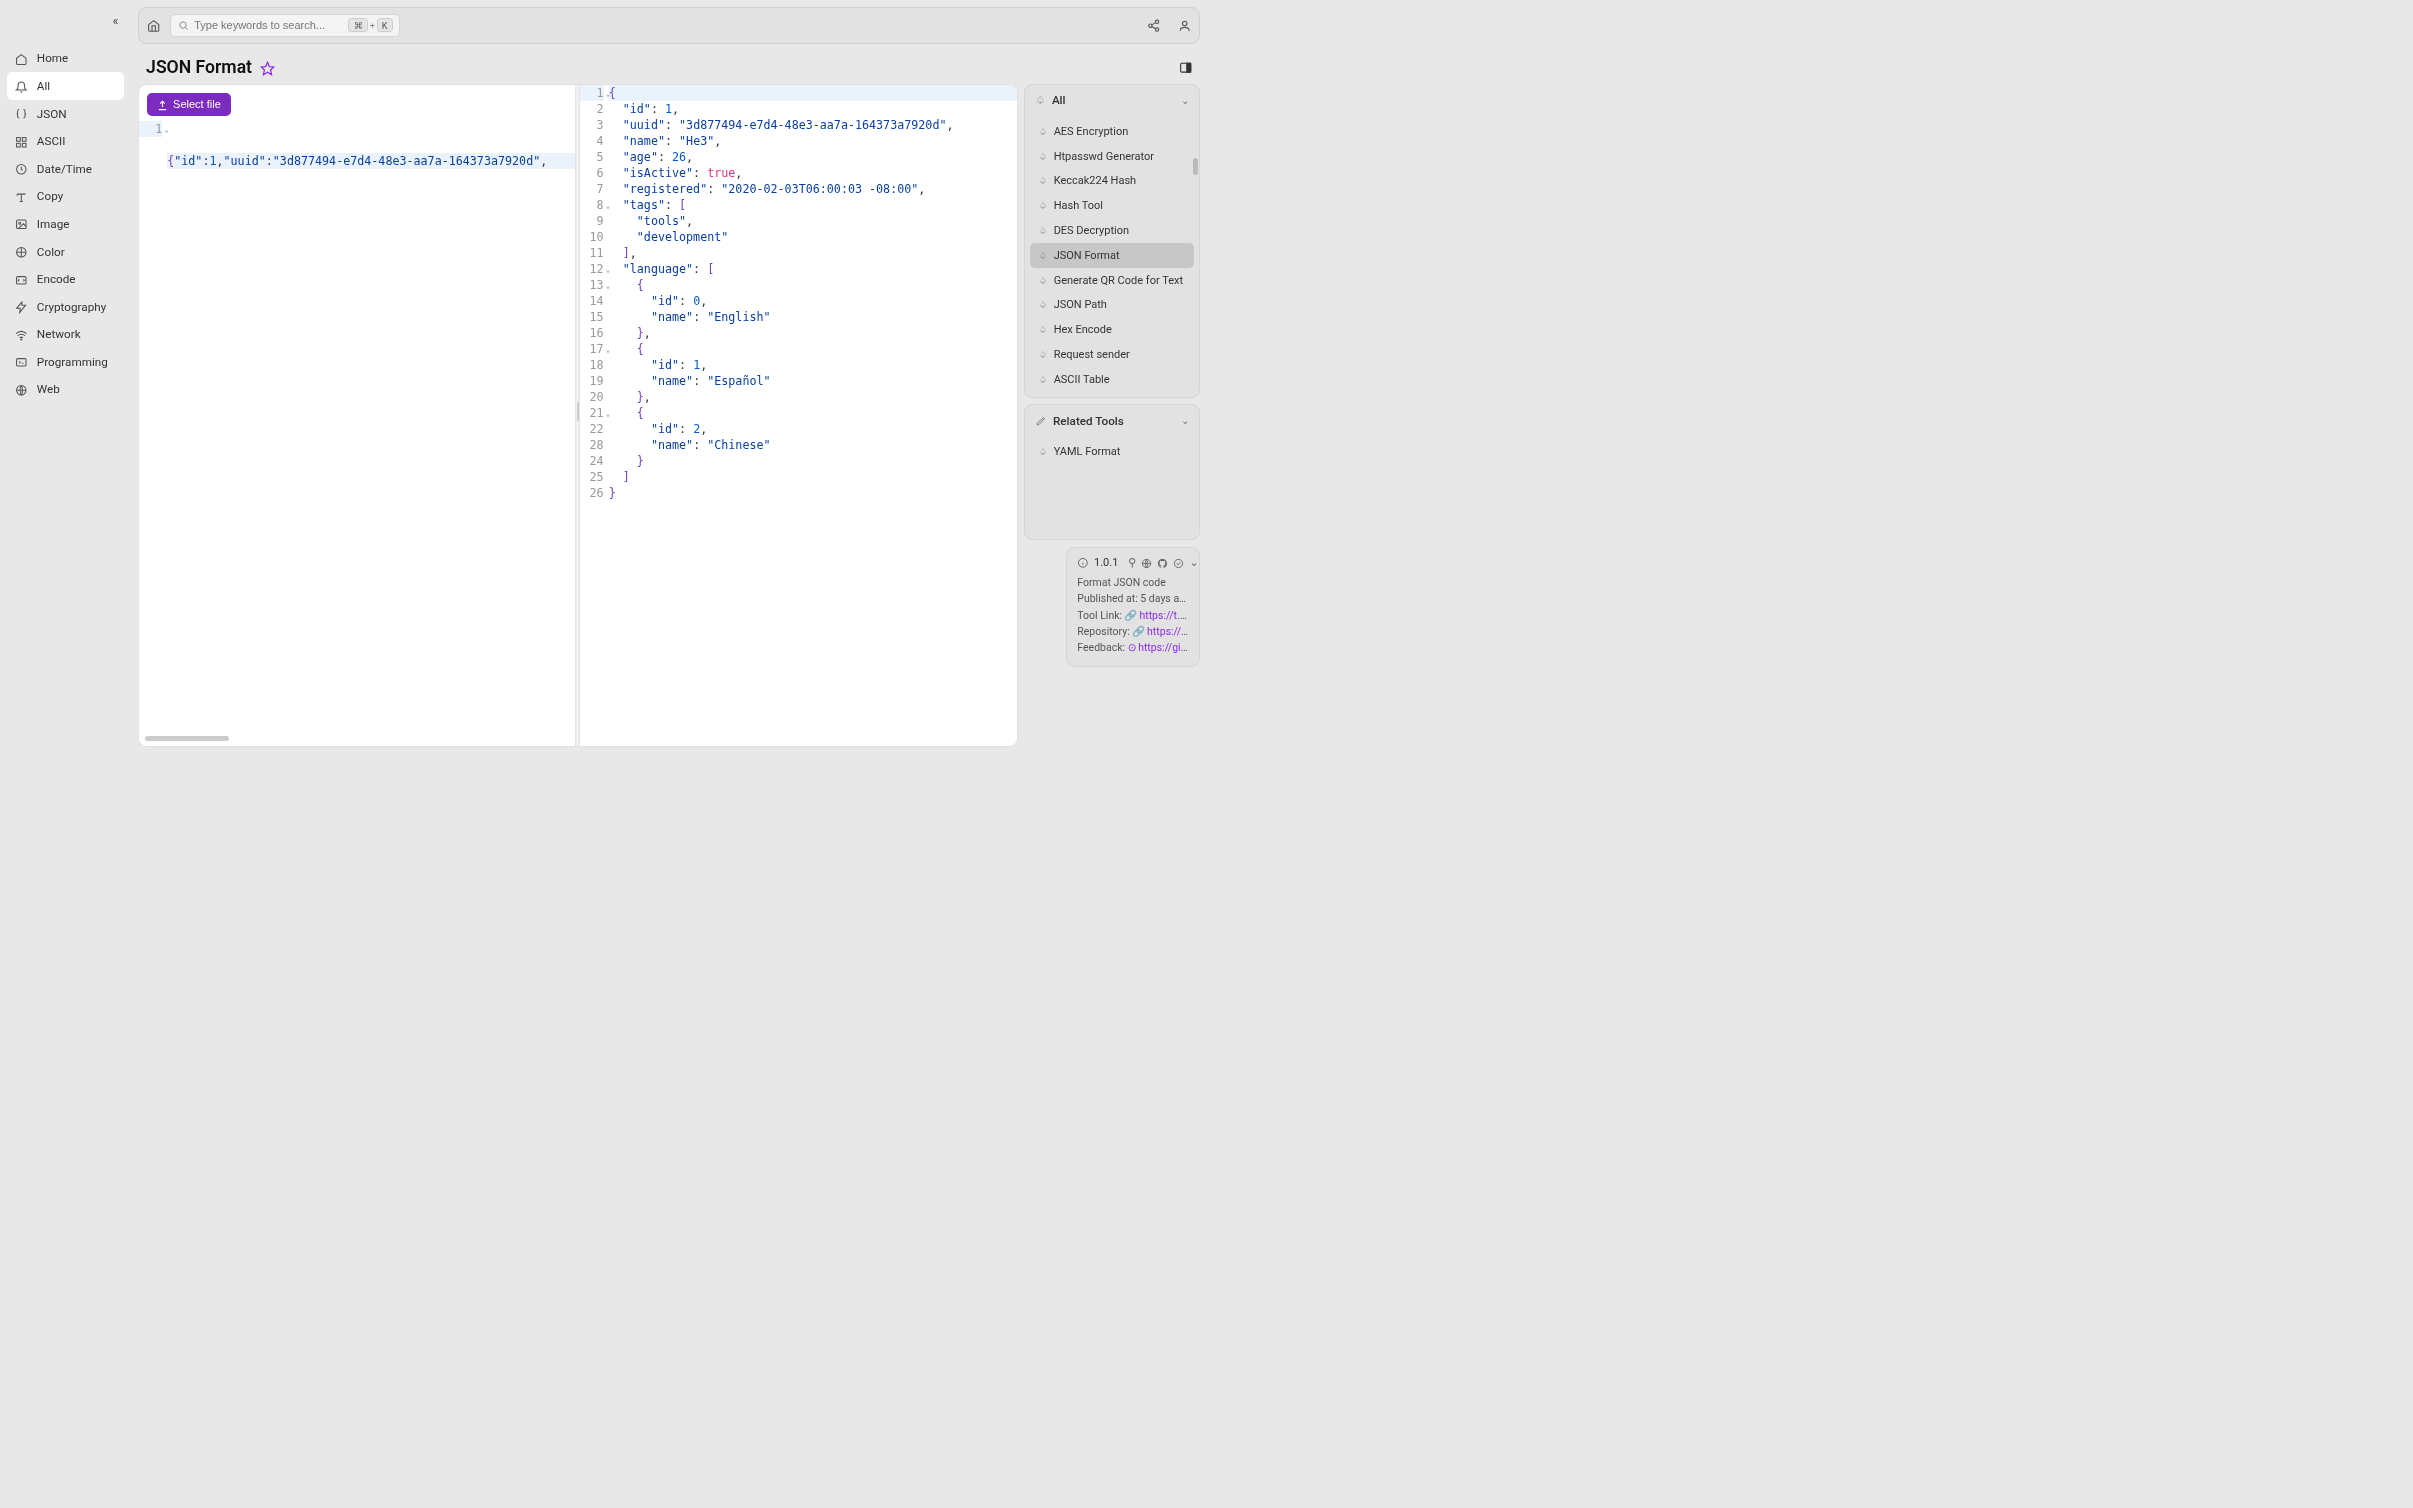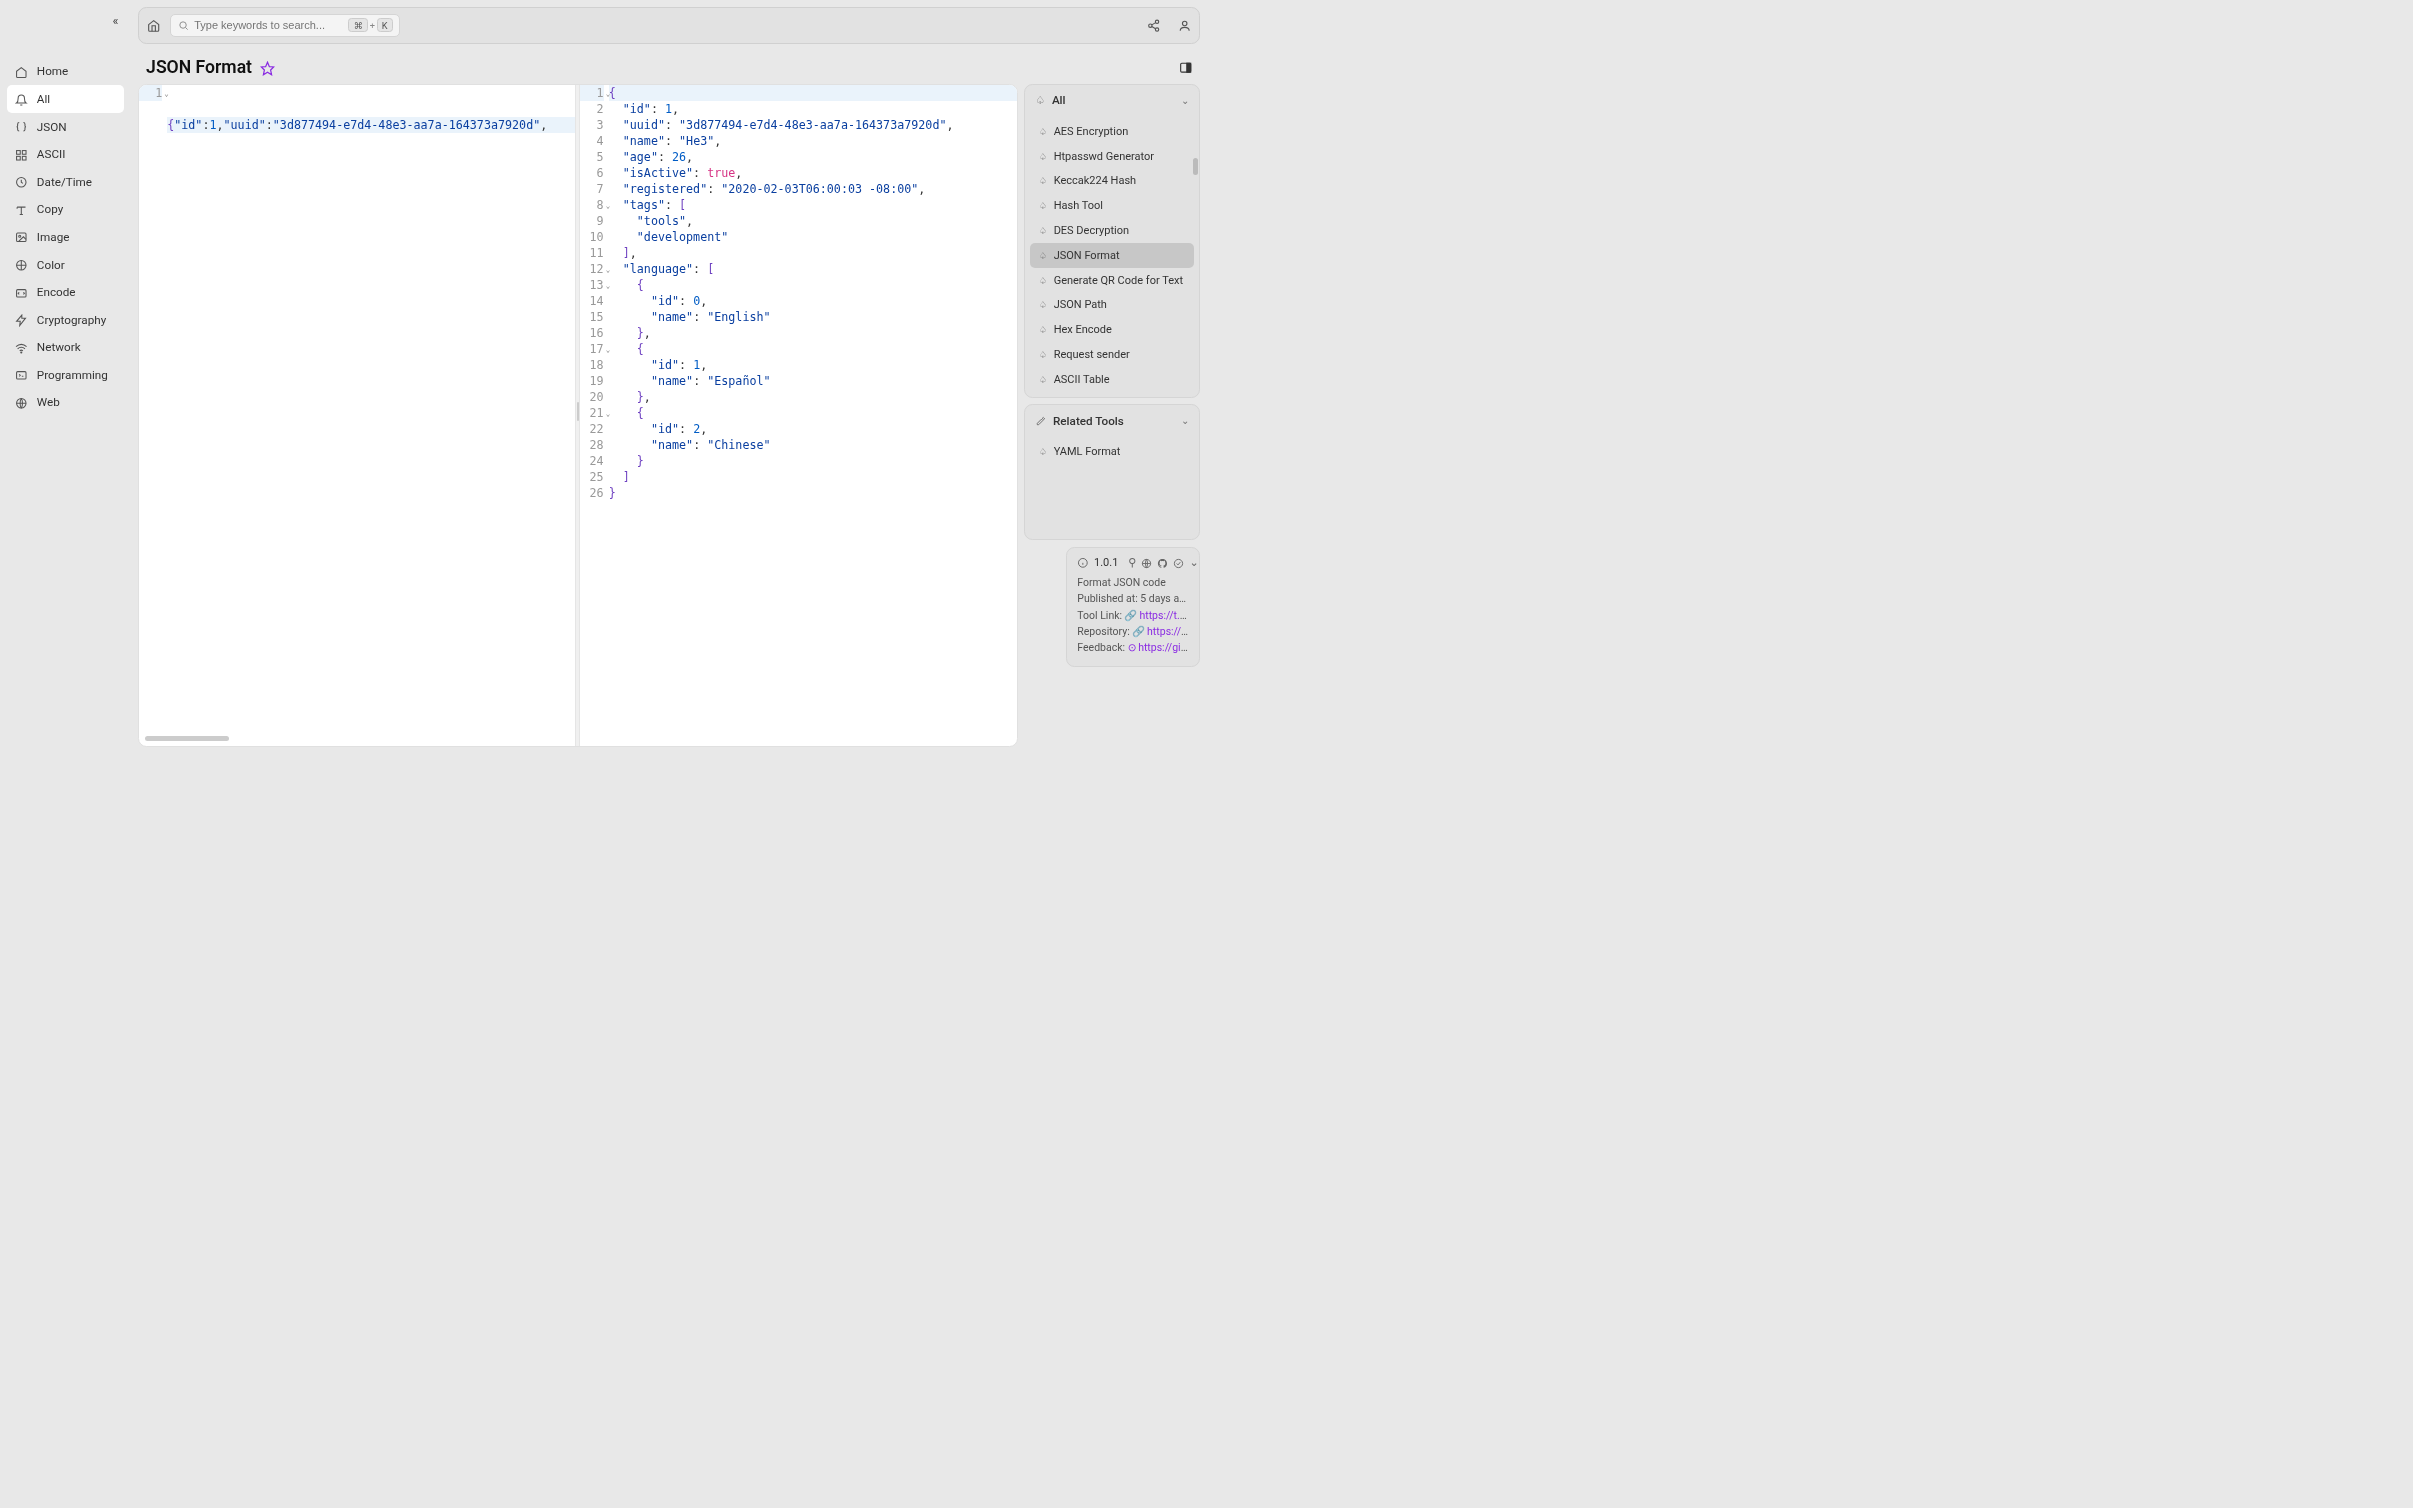--- a/index.html
+++ b/index.html
@@ -25,21 +25,21 @@
   flex-shrink: 0;
 }
 .collapse-btn {
   position: absolute;
   top: 12.6px;
   right: 12.6px;
   cursor: pointer;
   font-size: 12.6px;
   color: #444;
 }
-.sidebar-list { margin-top: 51px; }
+.sidebar-list { margin-top: 38px; }
 .sidebar-item {
   display: flex;
   align-items: center;
   gap: 8.4px;
   padding: 6.7px 8.4px;
   border-radius: 5px;
   cursor: pointer;
   font-size: 11.7px;
   color: #333;
 }
@@ -445,20 +445,32 @@
           </svg>
       </span>
     </div>
 
     <div class="content-row">
 
       <div class="editor-panel">
         <div class="editor-dual">
 
           <div class="editor-half">
+            <div class="editor-toolbar">
+              <button class="btn">
+                <span class="bicon">
+                  <svg width="11" height="11" viewBox="0 0 24 24" fill="none" stroke="#fff" stroke-width="2.5">
+                      <path d="M12 3v12"></path>
+                      <path d="M7 8l5-5 5 5"></path>
+                      <path d="M4 21h16"></path>
+                    </svg>
+                </span>
+                <span>Select file</span>
+              </button>
+            </div>
             <div class="code-area">
               <div class="gutter">
                 <div class="ln hl-line">1<span class="fold">⌄</span></div>
               </div>
               <div class="code-lines">
                 <div class="line hl-line"><span class="tok-brace">{</span><span class="tok-key">"id"</span><span class="tok-punc">:</span><span class="tok-num">1</span><span class="tok-punc">,</span><span class="tok-key">"uuid"</span><span class="tok-punc">:</span><span class="tok-str">"3d877494-e7d4-48e3-aa7a-164373a7920d"</span><span class="tok-punc">,</span></div>
               </div>
             </div>
             <div class="hscroll">
                 <div class="hscroll-thumb"></div>

